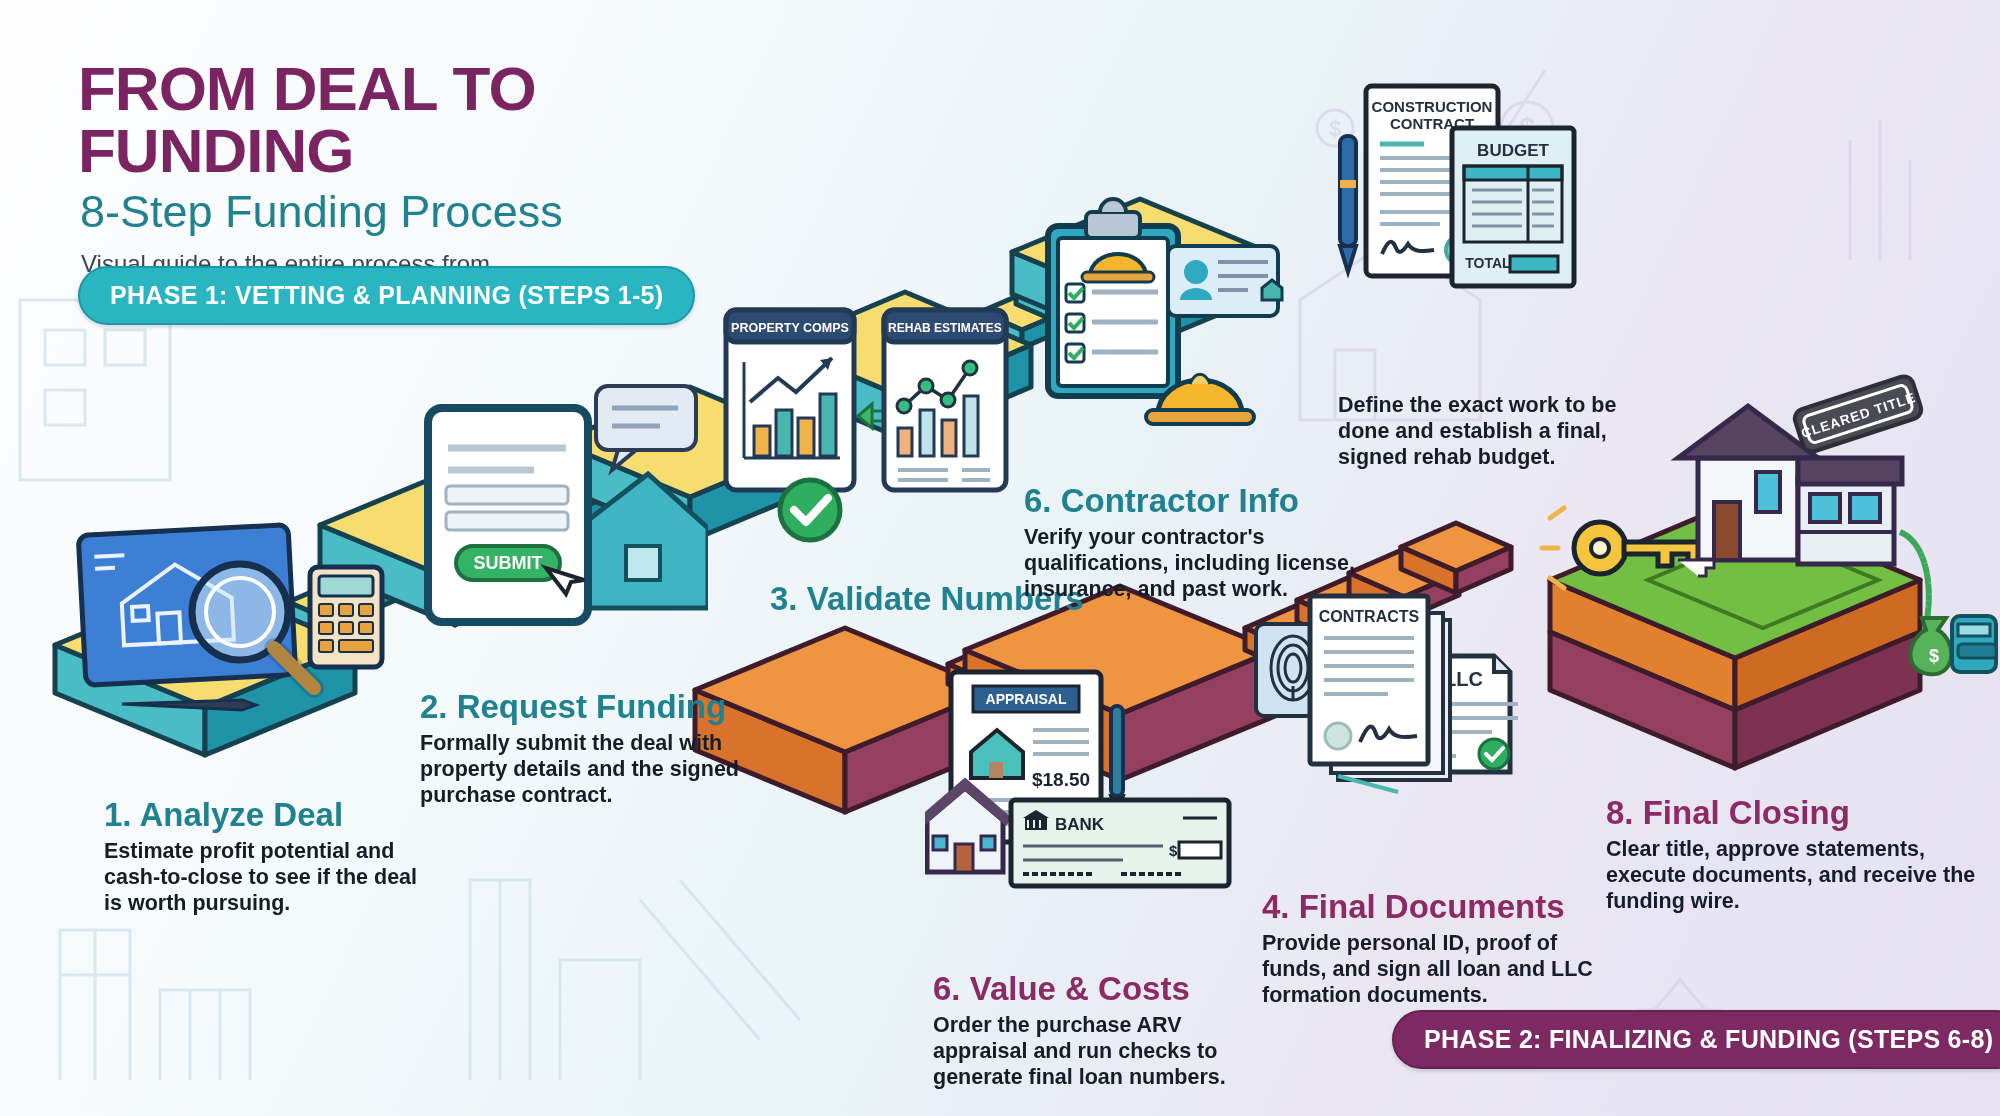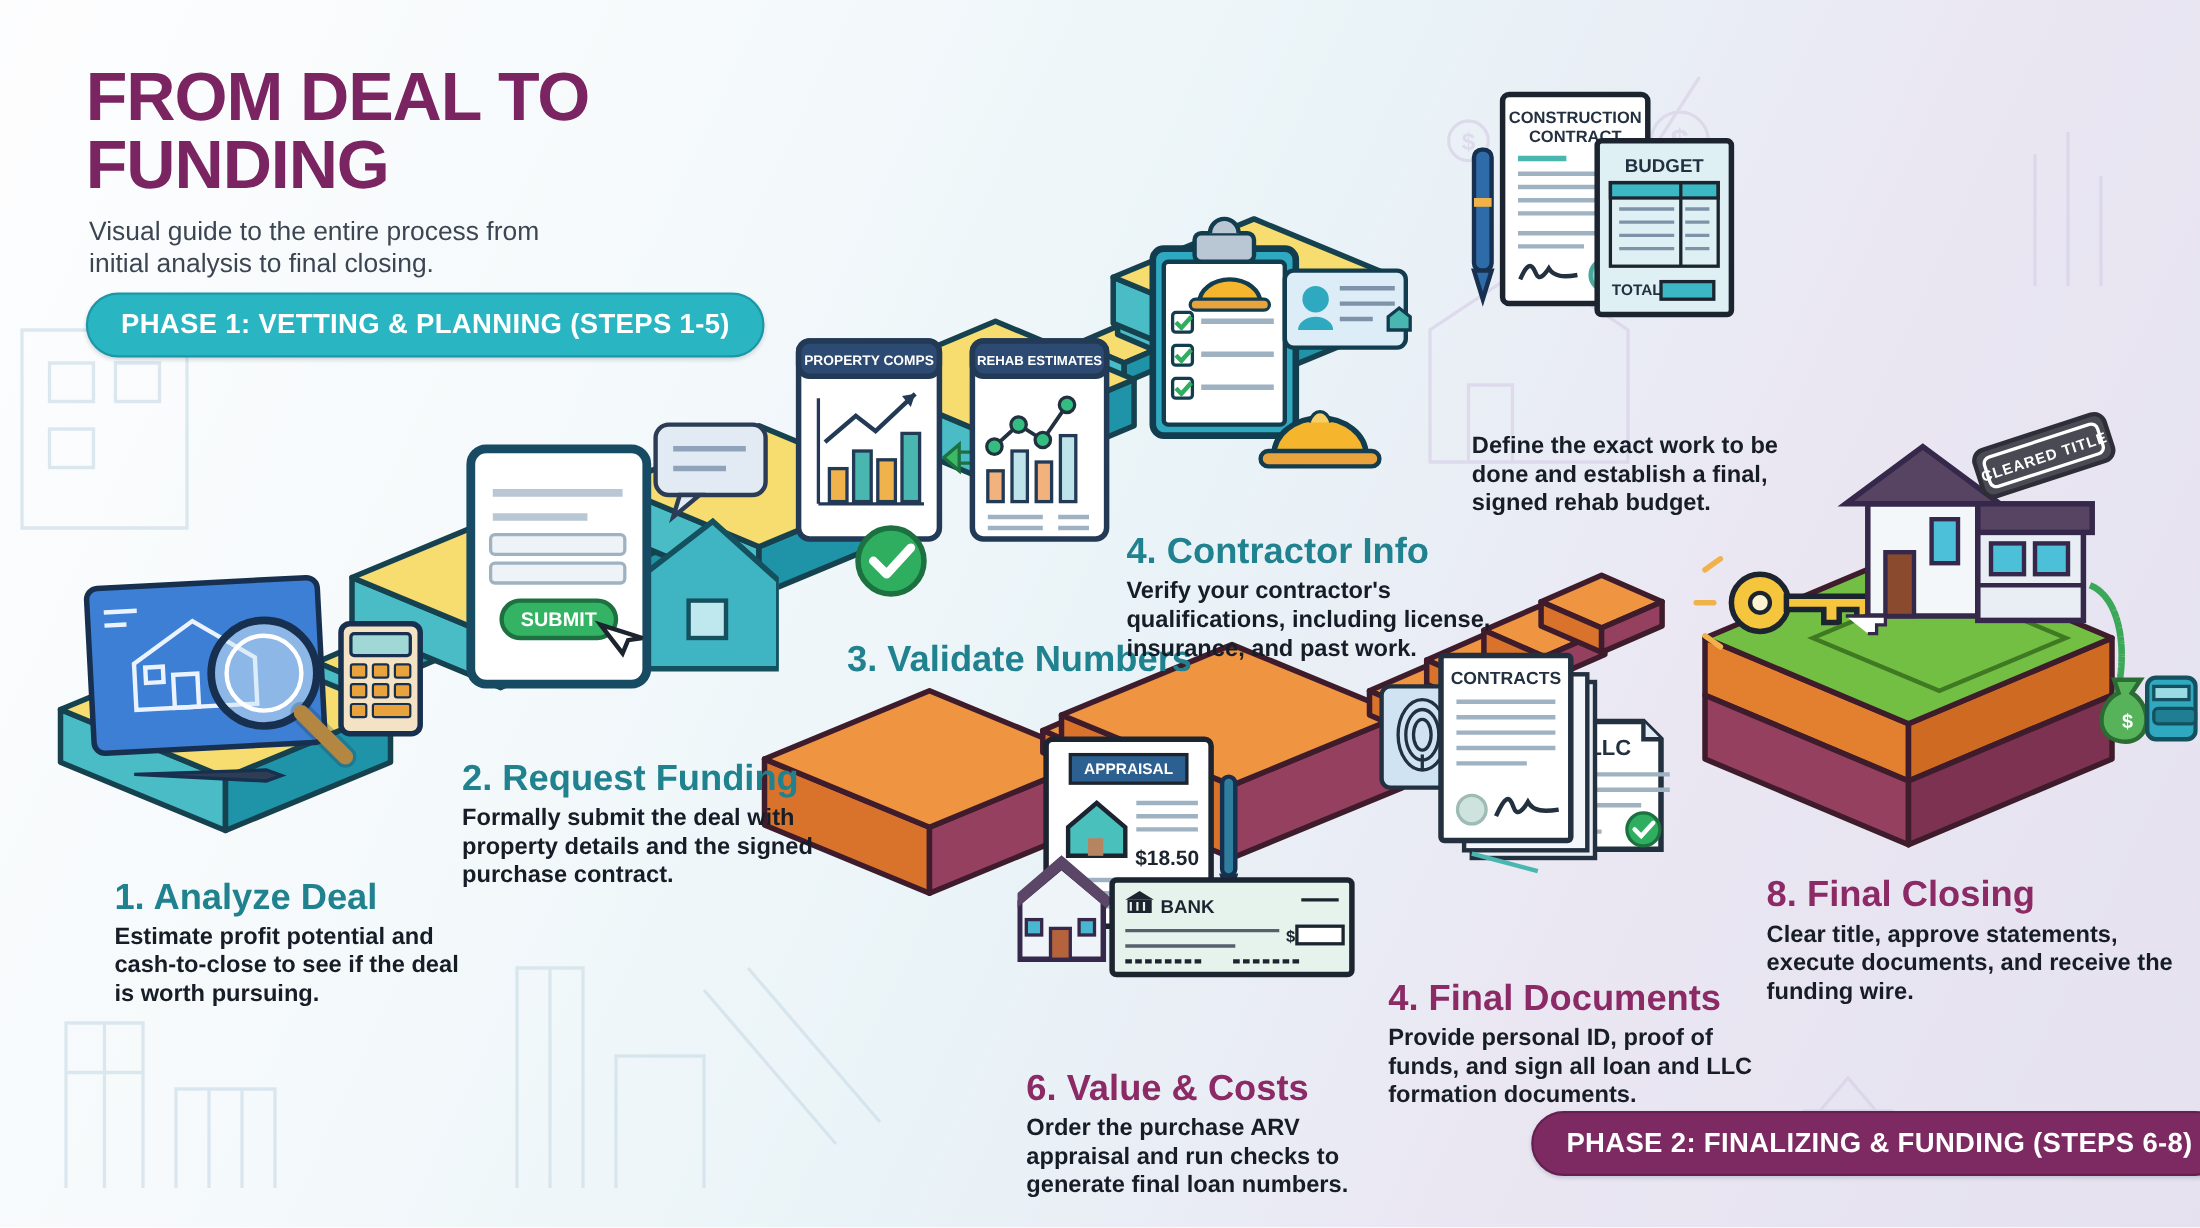--- a/index.html
+++ b/index.html
@@ -131,20 +131,21 @@
       <polygon points="1550,580 1735,658 1735,710 1550,632" fill="#e2802f"></polygon>
         <polygon points="1735,658 1920,580 1920,632 1735,710" fill="#cf6a22"></polygon>
       <polygon points="1550,632 1735,710 1735,768 1550,690" fill="#96405f"></polygon>
         <polygon points="1735,710 1920,632 1920,690 1735,768" fill="#7c3250"></polygon>
       <polygon points="1550,580 1735,502 1920,580 1735,658" fill="#72bf44"></polygon>
     </g>
   </svg>
 
   <div class="header">
     <h1 class="title">FROM DEAL TO FUNDING</h1>
+    <div class="subtitle">8-Step Funding Process</div>
     <p class="desc">Visual guide to the entire process from initial analysis to final closing.</p>
   </div>
   <div class="badge p1">PHASE 1: VETTING &amp; PLANNING (STEPS 1-5)</div>
   <div class="badge p2">PHASE 2: FINALIZING &amp; FUNDING (STEPS 6-8)</div>
 
   <svg class="illus" style="left:52px;top:512px;" width="350" height="230" viewBox="0 0 350 230">
     <g>
       <rect x="30" y="18" width="210" height="150" rx="10" fill="#3d7fd4" stroke="#17304f" stroke-width="5" transform="rotate(-3 135 93)"></rect>
       <g stroke="#eaf3ff" stroke-width="4" fill="none" transform="rotate(-3 135 93)">
         <path d="M70 130 V88 L125 52 L180 88 V130 Z"></path>
@@ -439,21 +440,21 @@
     <p>Estimate profit potential and cash-to-close to see if the deal is worth pursuing.</p>
   </div>
   <div class="step teal" style="left:420px;top:690px;width:340px;">
     <h3>2. Request Funding</h3>
     <p>Formally submit the deal with property details and the signed purchase contract.</p>
   </div>
   <div class="step teal" style="left:722px;top:582px;width:340px;margin-left:48px;">
     <h3>3. Validate Numbers</h3>
   </div>
   <div class="step teal" style="left:1024px;top:484px;width:350px;">
-    <h3>4. Contractor Info</h3>
+    <h3>6. Contractor Info</h3>
     <p>Verify your contractor's qualifications, including license, insurance, and past work.</p>
   </div>
   <div class="step teal" style="left:1338px;top:392px;width:330px;">
     <p>Define the exact work to be done and establish a final, signed rehab budget.</p>
   </div>
   <div class="step purple" style="left:933px;top:972px;width:340px;">
     <h3>6. Value &amp; Costs</h3>
     <p>Order the purchase ARV appraisal and run checks to generate final loan numbers.</p>
   </div>
   <div class="step purple" style="left:1262px;top:890px;width:350px;">

